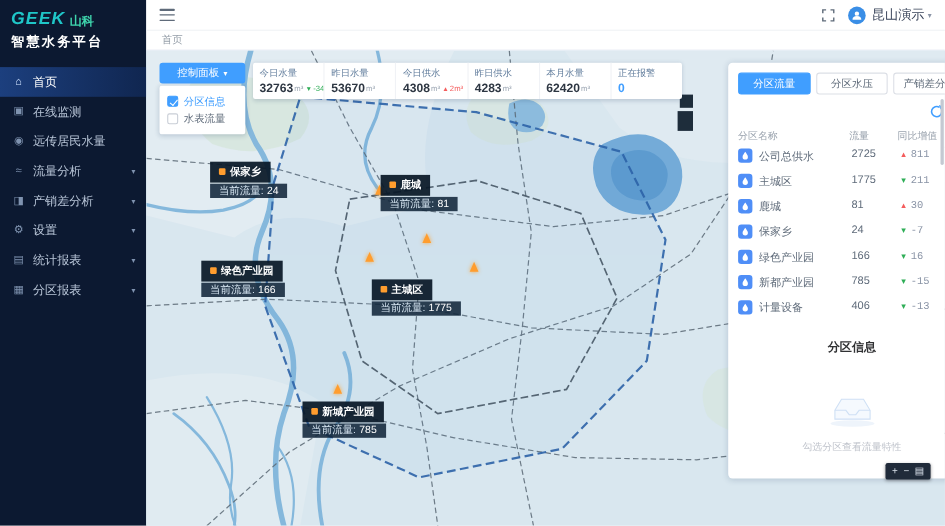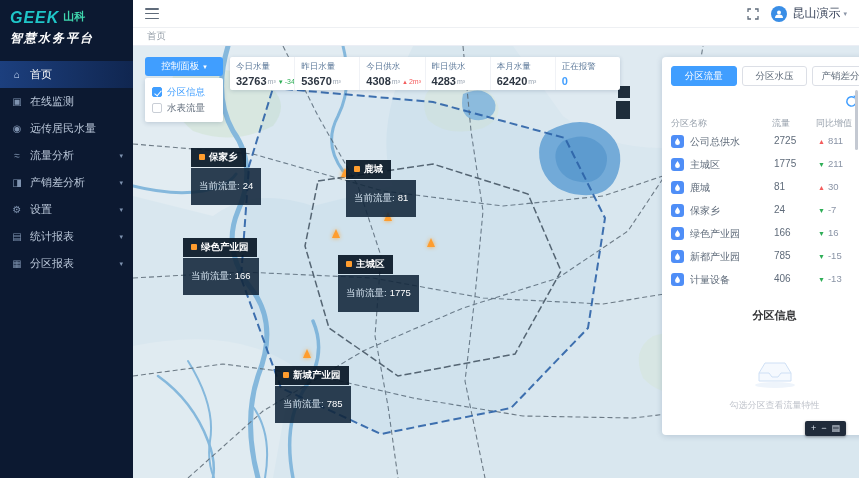--- a/index.html
+++ b/index.html
@@ -2,24 +2,24 @@
 <html><head>
 <meta charset="utf-8">
 <style>
   * { margin:0; padding:0; box-sizing:border-box; }
   html,body { width:859px; height:478px; overflow:hidden; font-family:"Liberation Sans","DejaVu Sans",sans-serif; background:#fff; }
   .screen { width:859px; height:478px; display:flex; overflow:hidden; }
 
   
   .sidebar { width:133px; flex-shrink:0; background:#0c1931; color:#b9c6d8; display:flex; flex-direction:column; }
   .logo-wrap { padding:9px 10px 8px; }
-  .logo-line { display:flex; align-items:flex-start; gap:4px; }
+  .logo-line { display:flex; align-items:flex-end; gap:4px; }
   .logo-main { font-size:16px; font-weight:bold; font-style:italic; color:#1fc6c8; letter-spacing:1px; }
   .logo-sub { font-size:11px; color:#3fd6ae; font-weight:bold; }
-  .product { font-size:12px; color:#ffffff; font-weight:bold; letter-spacing:2px; margin-top:3px; white-space:nowrap;font-style:italic; }
+  .product { font-size:12px; color:#ffffff; font-weight:bold; letter-spacing:2px; margin-top:3px; white-space:nowrap; }
   .menu { margin-top:6px; }
   .menu-item { height:27px; display:flex; align-items:center; padding:0 10px; font-size:11px; color:#b9c6d8; cursor:pointer; white-space:nowrap; }
   .menu-item.active { background:linear-gradient(90deg,#1c3f7e,#102650); color:#fff; }
   .mi-icon { width:14px; font-size:10px; color:#7f93b0; margin-right:6px; text-align:center; flex-shrink:0; }
   .menu-item.active .mi-icon { color:#cfe2ff; }
   .mi-label { flex:1; overflow:hidden; text-overflow:ellipsis; }
   .mi-chev { font-size:7px; color:#7f93b0; }
   .mi-chev::after { content:"▾"; }
 
   
@@ -67,21 +67,21 @@
     border:solid #fff; border-width:0 1.4px 1.4px 0; transform:rotate(40deg); }
   .layer-opt-label { font-size:9.5px; color:#5f6b7a; white-space:nowrap; }
   .layer-opt.checked .layer-opt-label { color:#409eff; }
 
   
   .tips-host { position:absolute; inset:0; z-index:10; pointer-events:none; }
   .tip { position:absolute; width:max-content; }
   .tip-title { display:inline-flex; align-items:center; gap:4px; background:rgba(9,24,39,.93); color:#fff;
     font-size:9.5px; font-weight:bold; padding:3px 8px; }
   .tip-dot { width:6px; height:6px; background:#ff9d2e; border-radius:1px; flex-shrink:0; }
-  .tip-body { background:rgba(17,38,58,.88); color:#d7e6f2; font-size:9.5px; padding:12px 8px; margin-top:1px; width:max-content; }
+  .tip-body { background:rgba(17,38,58,.88); color:#d7e6f2; font-size:9.5px; padding:0 8px; margin-top:1px; width:max-content; }
   .tip-val { color:#fff; margin-left:3px; }
   .marker { position:absolute; width:0; height:0; border-left:4px solid transparent; border-right:4px solid transparent;
     border-bottom:9px solid #ff9d2e; filter:drop-shadow(0 0 2px rgba(255,160,40,.9)); z-index:8; cursor:pointer; }
 
   .sliver { position:absolute; background:rgba(9,24,39,.9); z-index:5; }
 
   
   .right-panel { position:absolute; left:497px; top:11px; width:225px; height:378px; background:#fff; border-radius:4px;
     box-shadow:0 1px 6px rgba(20,50,90,.18); z-index:20; padding:9px 9px 6px; display:flex; flex-direction:column; overflow:hidden;margin-left:32px; }
   .tabs { display:flex; gap:5px; }
@@ -97,21 +97,21 @@
   .th-delta { width:62px; }
   .zrow { display:flex; align-items:flex-start; height:23px; font-size:10px; color:#5f6b7a; cursor:pointer; }
   .zicon { width:13px; height:13px; border-radius:3px; background:#4f8ef7; margin-right:6px; flex-shrink:0;
     display:flex; align-items:center; justify-content:center; }
   .zname { flex:1; overflow:hidden; text-overflow:ellipsis; white-space:nowrap; }
   .zflow { width:44px; }
   .zdelta { width:52px; display:flex; align-items:baseline; }
   .zdelta .arrow { font-size:7px; margin-right:3px; }
   .zdelta.up .arrow { color:#f45c5c; }
   .zdelta.down .arrow { color:#2fae57; }
-  .zdelta .dval { font-size:9.5px; color:#8a94a6; }
+  .zdelta .dval { font-size:9.5px; color:#8a94a6;font-family:Liberation Mono, monospace; }
   .zchev { width:8px; font-size:10px; color:#c0c4cc; visibility:hidden; }
   .zchev::after { content:"›"; }
   .zrow.has-chev .zchev { visibility:visible; }
   .empty-sec { text-align:center; margin-top:12px; }
   .empty-title { font-size:11px; font-weight:bold; color:#303133; }
   .empty-icon { margin-top:32px; }
   .empty-hint { font-size:9px; color:#c0c4cc; margin-top:6px; }
 
   
   .map-toolbar { position:absolute; left:672px; top:375px; height:15px; background:#202b3a; border-radius:2px; z-index:30;

